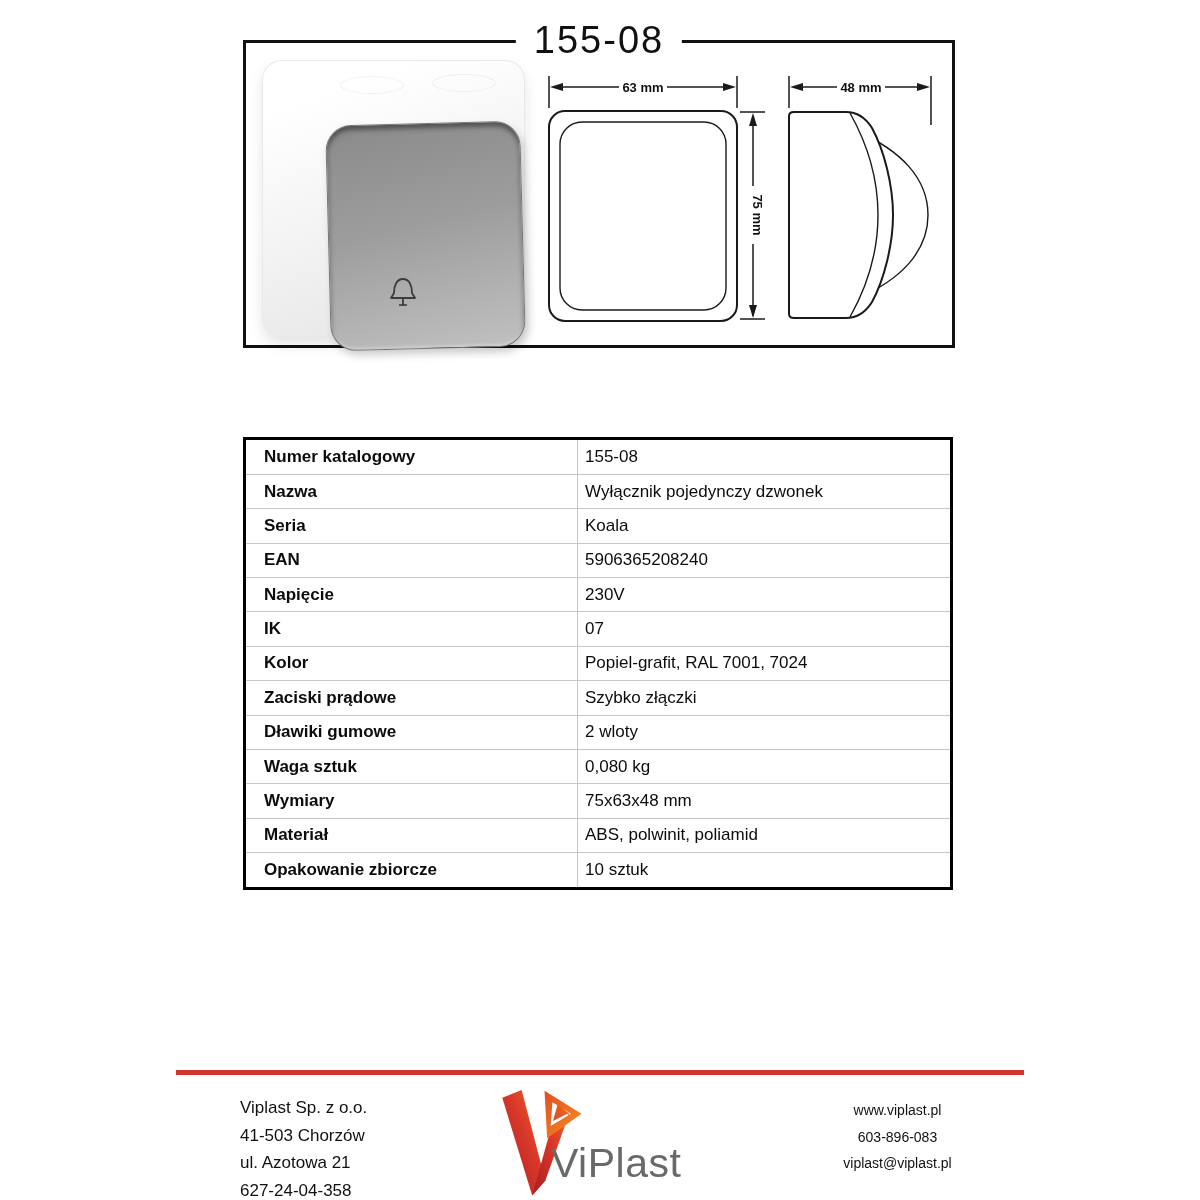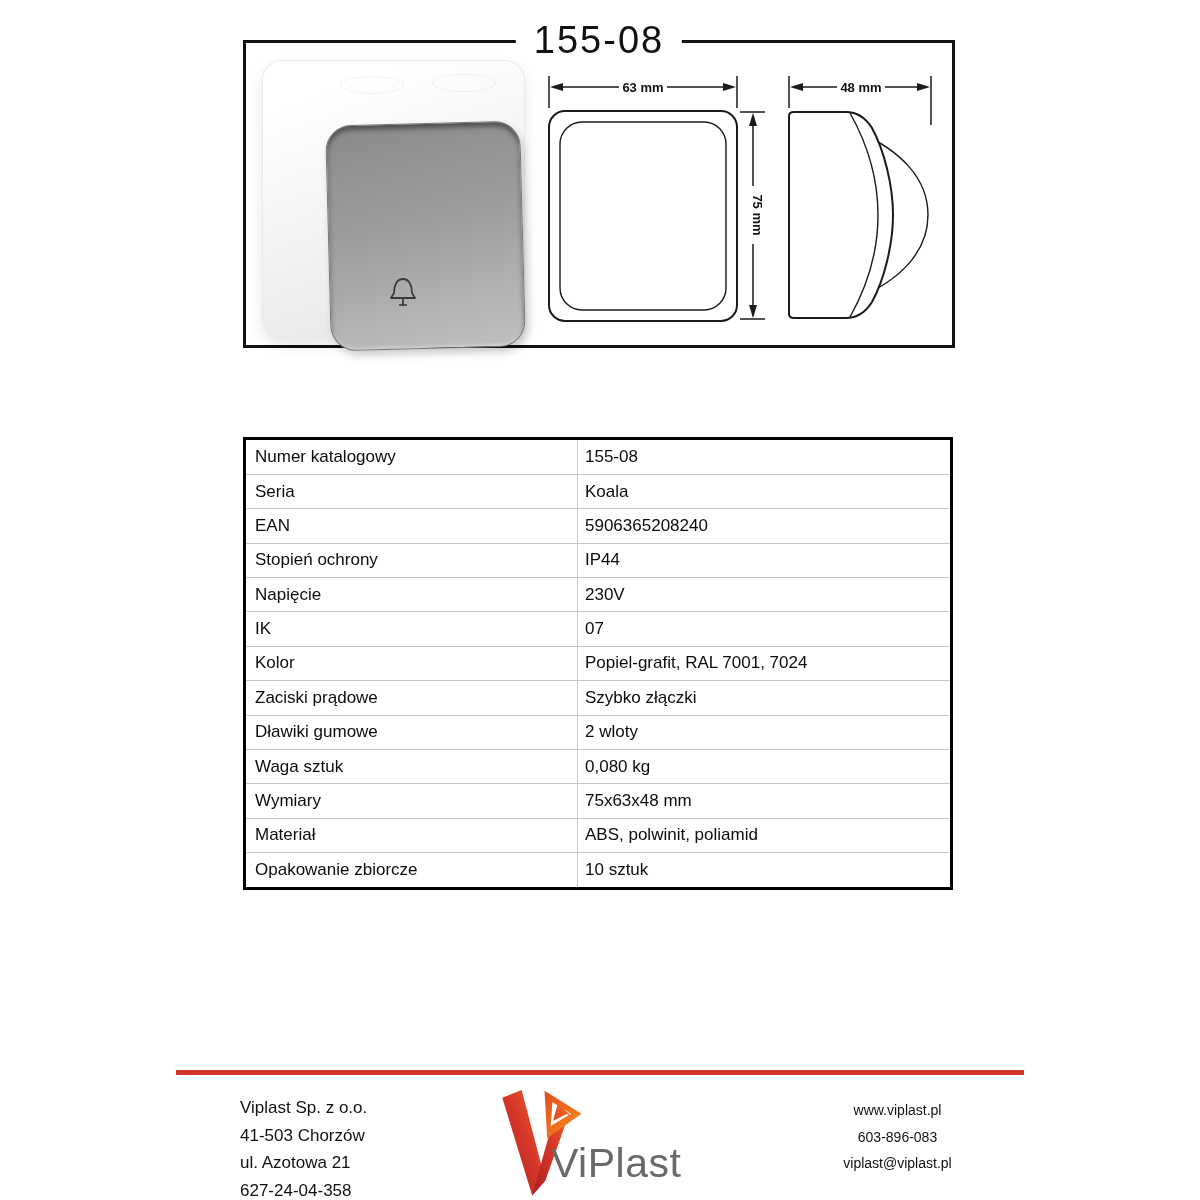--- a/index.html
+++ b/index.html
@@ -52,21 +52,21 @@
   
   .spec-table{
     position:absolute;left:243px;top:437px;width:710px;height:453px;
     border-collapse:collapse;table-layout:fixed;font-size:17px;color:#0c0c0c;
     border:3px solid #000;
   }
   .spec-table td{
     border:1px solid #c6c6c6;vertical-align:middle;
     white-space:nowrap;overflow:hidden;
   }
-  .spec-table td.label{padding-left:9px;}
+  .spec-table td.label{padding-left:18px;font-weight:bold;}
   .spec-table td.value{padding-left:7px;}
 
   
   .red-rule{position:absolute;left:176px;top:1070px;width:848px;height:5px;background:#d2342e;}
   .company{
     position:absolute;left:240px;top:1094px;font-size:17px;line-height:27.5px;color:#111;
   }
   .contact{
     position:absolute;left:795px;top:1097px;width:205px;text-align:center;
     font-size:14px;line-height:26.5px;color:#111;
@@ -146,30 +146,30 @@
     <colgroup>
         <col style="width:333px">
         <col>
       </colgroup>
     <tbody>
       <tr>
           <td class="label">Numer katalogowy</td>
           <td class="value">155-08</td>
         </tr>
       <tr>
+          <td class="label">Nazwa</td>
+          <td class="value">Wyłącznik pojedynczy dzwonek</td>
+        </tr>
+      <tr>
           <td class="label">Seria</td>
           <td class="value">Koala</td>
         </tr>
       <tr>
           <td class="label">EAN</td>
           <td class="value">5906365208240</td>
-        </tr>
-      <tr>
-          <td class="label">Stopień ochrony</td>
-          <td class="value">IP44</td>
         </tr>
       <tr>
           <td class="label">Napięcie</td>
           <td class="value">230V</td>
         </tr>
       <tr>
           <td class="label">IK</td>
           <td class="value">07</td>
         </tr>
       <tr>

